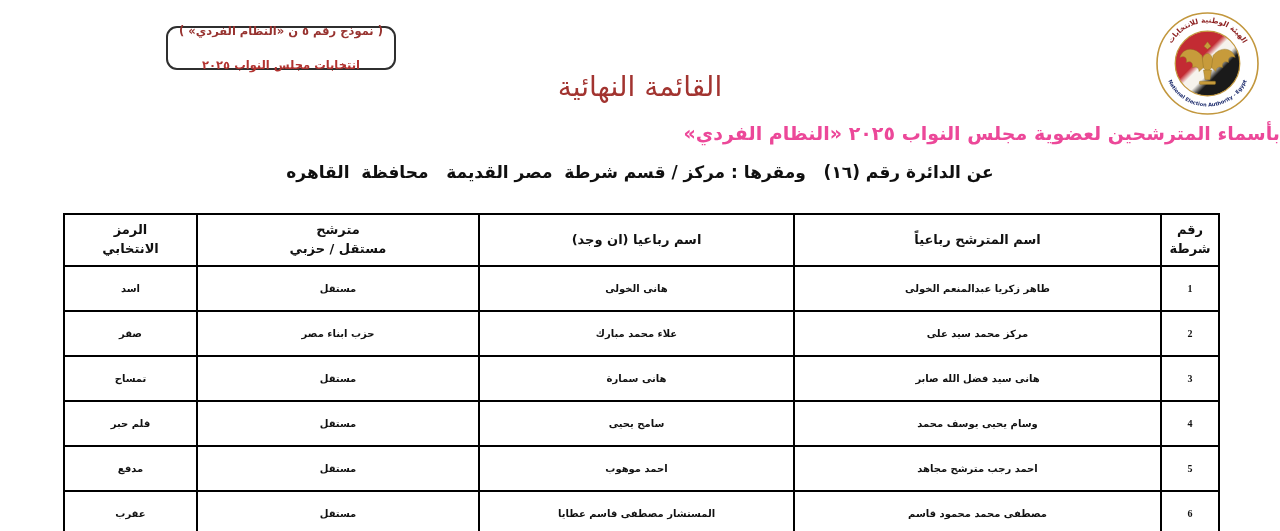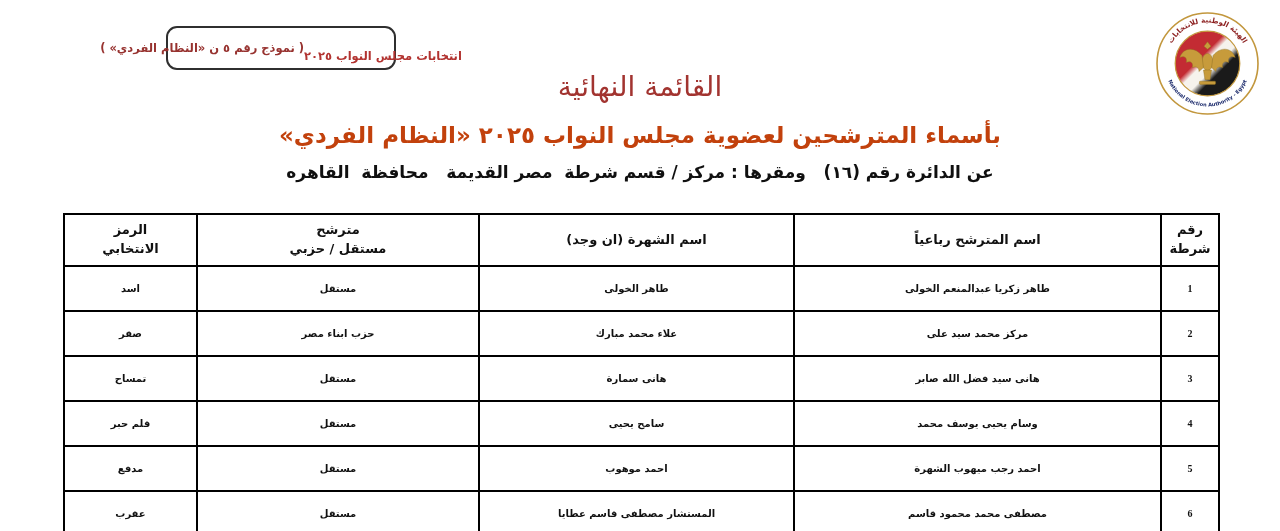--- a/index.html
+++ b/index.html
@@ -6,37 +6,37 @@
   .page{
     position:relative;width:1280px;height:531px;background:#ffffff;
     overflow:hidden;margin:0 auto;
     font-family:"DejaVu Sans","Liberation Sans",sans-serif;
     color:#111;
   }
   
   .form-box{
     position:absolute;left:166px;top:26px;width:226px;height:40px;
     border:2px solid #2f2f2f;border-radius:11px;
-    display:flex;flex-direction:row;justify-content:center;align-items:center;
+    display:flex;flex-direction:column;justify-content:center;align-items:center;
     line-height:1.45;
   }
   .form-line1{font-size:11.5px;font-weight:bold;color:#97322f;direction:rtl;white-space:nowrap;}
   .form-line2{font-size:11.5px;font-weight:bold;color:#b23330;direction:rtl;white-space:nowrap;margin-top:17px;}
 
   
   .logo{position:absolute;left:1156px;top:12px;width:103px;height:103px;}
 
   
   .title{
     position:absolute;top:70px;left:0;width:100%;text-align:center;
     font-size:28px;font-weight:normal;color:#a23430;direction:rtl;
   }
   .subtitle{
-    position:absolute;top:122px;left:0;width:100%;text-align:center;
-    font-size:23px;font-weight:bold;color:#c2410c;direction:rtl;
+    position:absolute;top:122px;left:0;width:100%;text-align:right;
+    font-size:19px;font-weight:bold;color:#ec4899;direction:rtl;
   }
   .district{
     position:absolute;top:162px;left:0;width:100%;text-align:center;
     font-size:17px;font-weight:bold;color:#101010;direction:rtl;white-space:pre;
   }
 
   
   table.cands{
     position:absolute;left:63px;top:213px;width:1155px;
     border-collapse:collapse;table-layout:fixed;direction:rtl;
@@ -105,36 +105,36 @@
       <col style="width:282px">
       <col style="width:133px">
     </colgroup>
     <thead>
       <tr>
         <th>
           <span>رقم</span>
           <span>شرطة</span>
         </th>
         <th>اسم المترشح رباعياً</th>
-        <th>اسم الشهرة (ان وجد)</th>
+        <th>اسم رباعيا (ان وجد)</th>
         <th>
           <span>مترشح</span>
           <span>مستقل / حزبي</span>
         </th>
         <th>
           <span>الرمز</span>
           <span>الانتخابي</span>
         </th>
       </tr>
     </thead>
     <tbody>
       <tr>
         <td class="serial">1</td>
         <td>طاهر زكريا عبدالمنعم الخولى</td>
-        <td>طاهر الخولى</td>
+        <td>هانى الخولى</td>
         <td>مستقل</td>
         <td>اسد</td>
       </tr>
       <tr>
         <td class="serial">2</td>
         <td>مركز محمد سيد على</td>
         <td>علاء محمد مبارك</td>
         <td>حزب ابناء مصر</td>
         <td>صقر</td>
       </tr>
@@ -147,21 +147,21 @@
       </tr>
       <tr>
         <td class="serial">4</td>
         <td>وسام يحيى يوسف محمد</td>
         <td>سامح يحيى</td>
         <td>مستقل</td>
         <td>قلم حبر</td>
       </tr>
       <tr>
         <td class="serial">5</td>
-        <td>احمد رجب ميهوب الشهرة</td>
+        <td>احمد رجب مترشح مجاهد</td>
         <td>احمد موهوب</td>
         <td>مستقل</td>
         <td>مدفع</td>
       </tr>
       <tr>
         <td class="serial">6</td>
         <td>مصطفى محمد محمود قاسم</td>
         <td>المستشار مصطفى قاسم عطايا</td>
         <td>مستقل</td>
         <td>عقرب</td>

